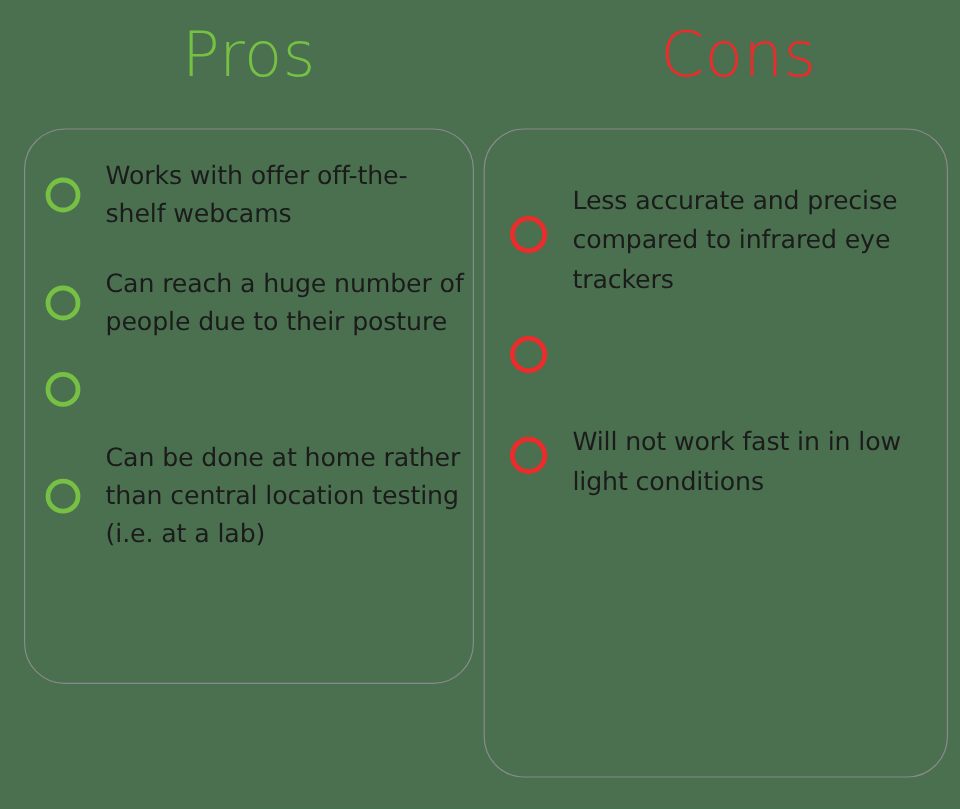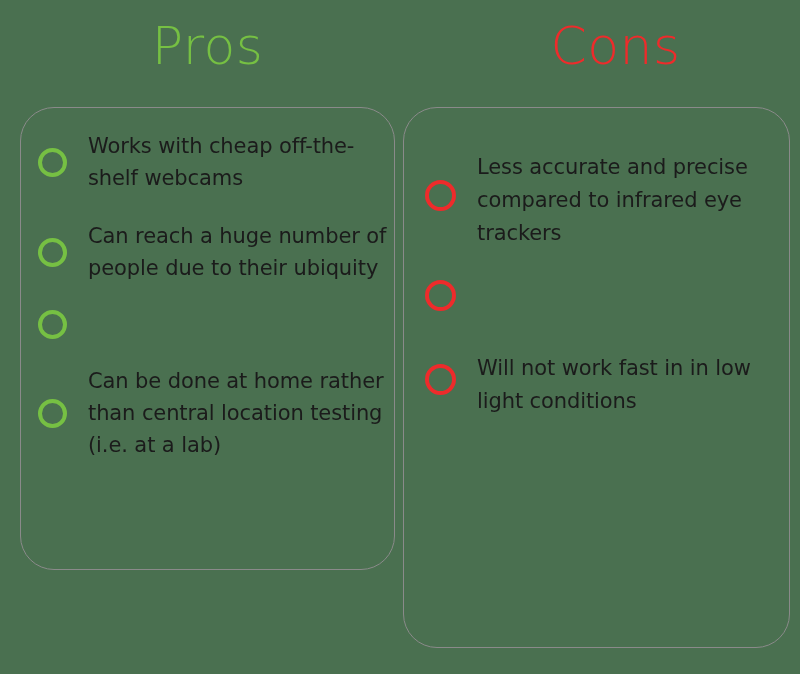--- a/index.html
+++ b/index.html
@@ -131,25 +131,25 @@
 
   <div class="heading heading-cons">Cons</div>
 
   <div class="card card-pros"></div>
 
   <div class="card card-cons"></div>
 
   <div class="card-inner list-pros">
     <div class="item">
       <span class="bullet bullet-green"></span>
-      <span class="item-text">Works with cheap off-the-shelf webcams</span>
+      <span class="item-text">Works with offer off-the-shelf webcams</span>
     </div>
     <div class="item">
       <span class="bullet bullet-green"></span>
-      <span class="item-text">Can reach a huge number of people due to their ubiquity</span>
+      <span class="item-text">Can reach a huge number of people due to their posture</span>
     </div>
     <div class="item">
       <span class="bullet bullet-green"></span>
     </div>
     <div class="item">
       <span class="bullet bullet-green"></span>
       <span class="item-text">Can be done at home rather than central location testing (i.e. at a lab)</span>
     </div>
   </div>
 

